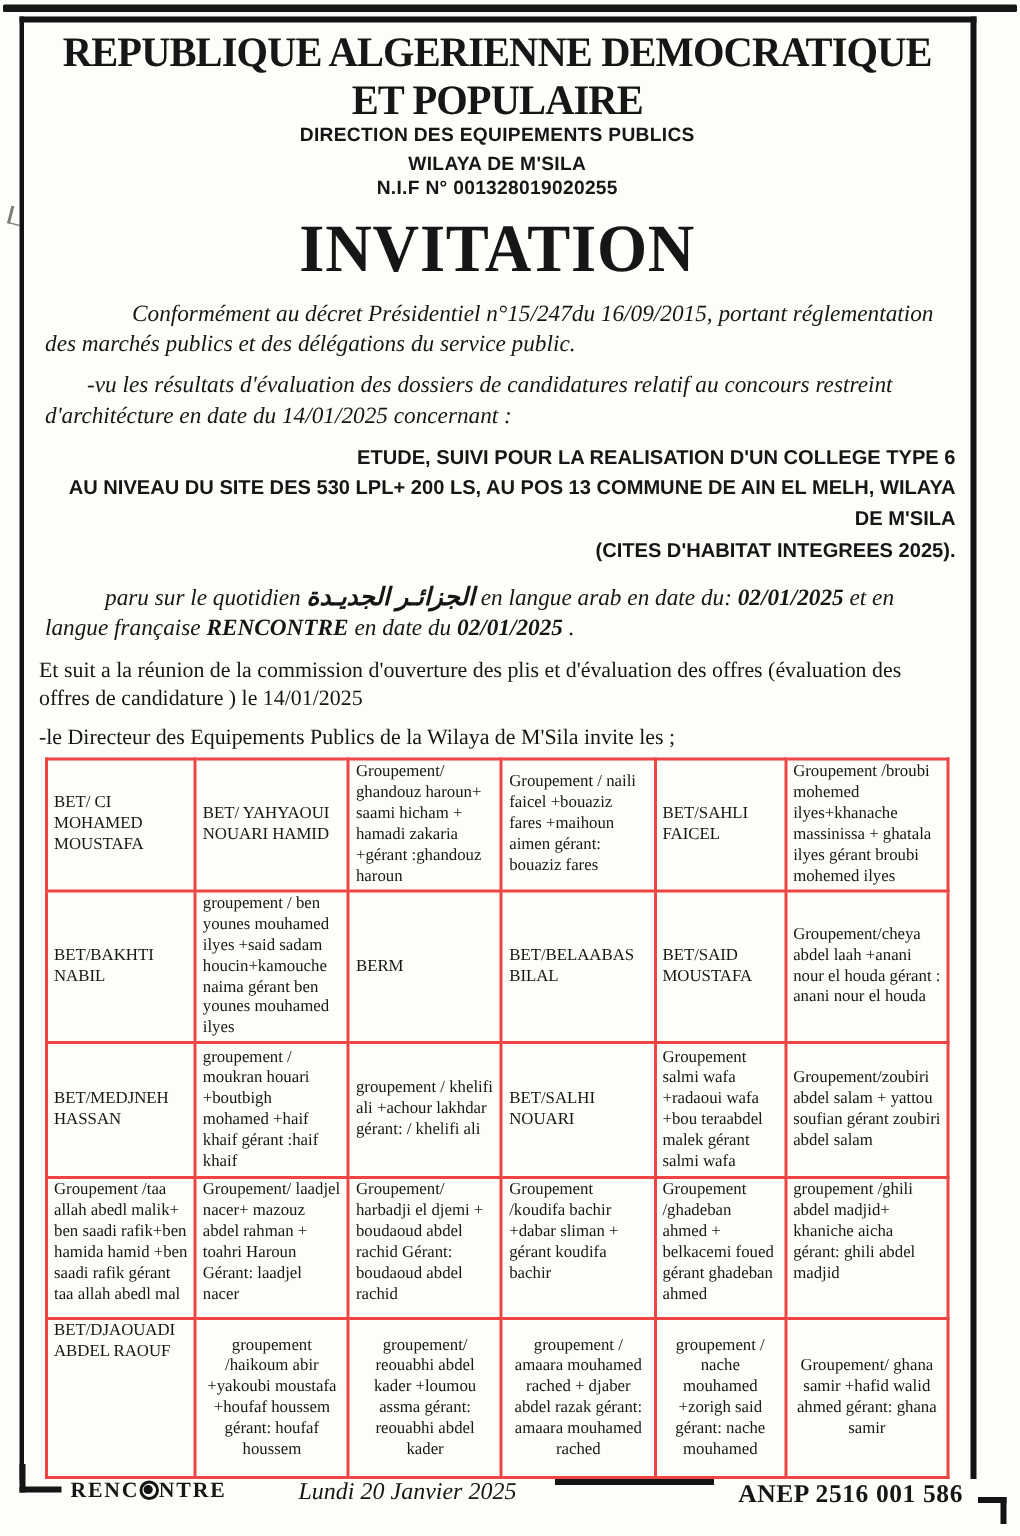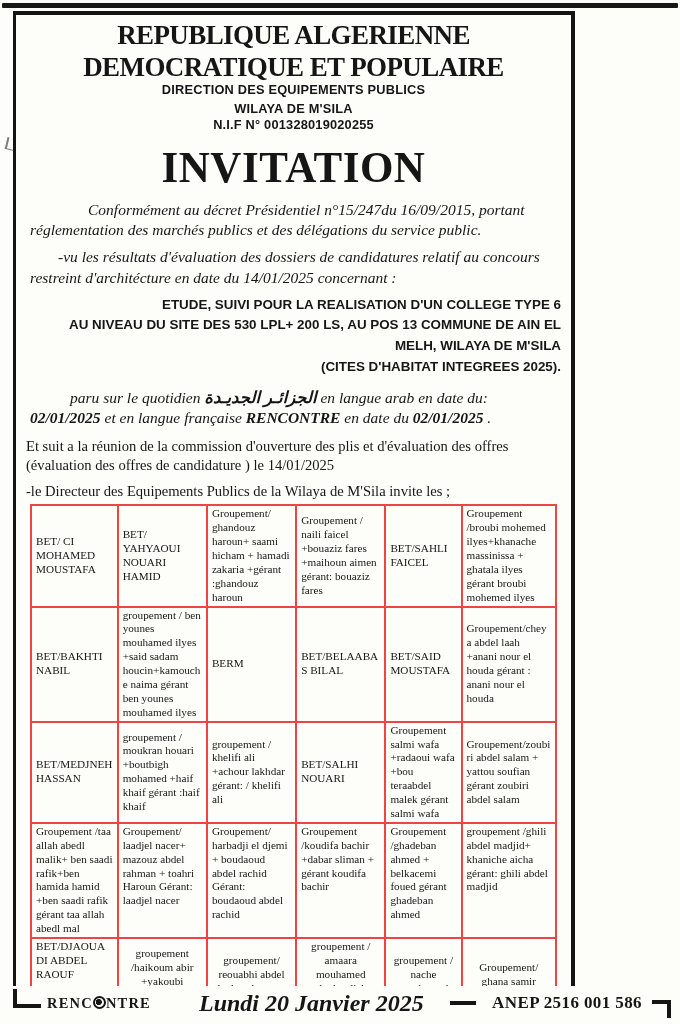--- a/index.html
+++ b/index.html
@@ -6,21 +6,21 @@
   .page {
     position:relative; width:680px; height:1024px; margin:0 auto;
     background:#fdfdfa; overflow:hidden; color:#161616;
     font-family:"Liberation Serif", serif;
   }
   .top-edge {
     position:absolute; top:3px; left:2px; right:2px; height:5px;
     background:#171717; border-radius:1px;
   }
   .main-box {
-    position:absolute; top:11px; left:13px; width:562px; height:978px;
+    position:absolute; top:11px; left:13px; width:638px; height:978px;
     box-sizing:border-box;
     border-top:4px solid #141414; border-left:3px solid #141414; border-right:4px solid #141414;
     padding:4px 10px 0 10px; overflow:hidden;
   }
   .republic {
     font-weight:bold; font-size:27px; text-align:center; letter-spacing:-0.6px;
     line-height:1.15; margin-top:1px; transform:scaleY(1.04);
   }
   .org {
     font-family:"Liberation Sans", sans-serif; font-weight:bold;
@@ -59,37 +59,37 @@
   table.cand tr:nth-child(1) { height:88px; }
   table.cand tr:nth-child(2) { height:90px; }
   table.cand tr:nth-child(3) { height:90px; }
   table.cand tr:nth-child(4) { height:94px; }
   table.cand tr:nth-child(5) { height:106px; }
   table.cand tr:nth-child(4) td { vertical-align:top; }
   table.cand tr:nth-child(5) td:first-child { vertical-align:top; }
   table.cand tr:nth-child(5) td:not(:first-child) { text-align:center; }
   .bottom-bar {
     position:absolute; left:13px; right:9px; top:986px; height:34px;
-    display:flex; align-items:center; background:#fdfdfa;
+    display:flex; align-items:flex-start; background:#fdfdfa;
   }
   .corner-left {
     width:24px; height:15px; border-left:4px solid #151515;
     border-bottom:4px solid #151515; margin-top:-10px;
   }
   .rencontre {
     font-weight:bold; font-size:14.5px; letter-spacing:1.2px; margin-left:6px;
     white-space:nowrap;
   }
   .logo-o {
     display:inline-block; width:13px; height:13px; box-sizing:border-box;
     border:2px solid #151515; border-radius:50%; vertical-align:-1.5px;
     background:radial-gradient(circle at 42% 45%, #151515 38%, rgba(0,0,0,0) 46%);
   }
   .pub-date {
-    font-weight:bold; font-style:italic; font-size:24px; margin-left:48px;
+    font-weight:normal; font-style:italic; font-size:16px; margin-left:48px;
     white-space:nowrap;
   }
   .rule { flex:1; border-top:4px solid #151515; margin:0 16px 0 26px; }
   .anep { font-weight:bold; font-size:17px; letter-spacing:0.4px; white-space:nowrap; }
   .corner-right {
     width:15px; height:14px; border-right:4px solid #151515;
     border-top:4px solid #151515; margin-left:10px; margin-top:12px;
   }
 </style>
 </head>

